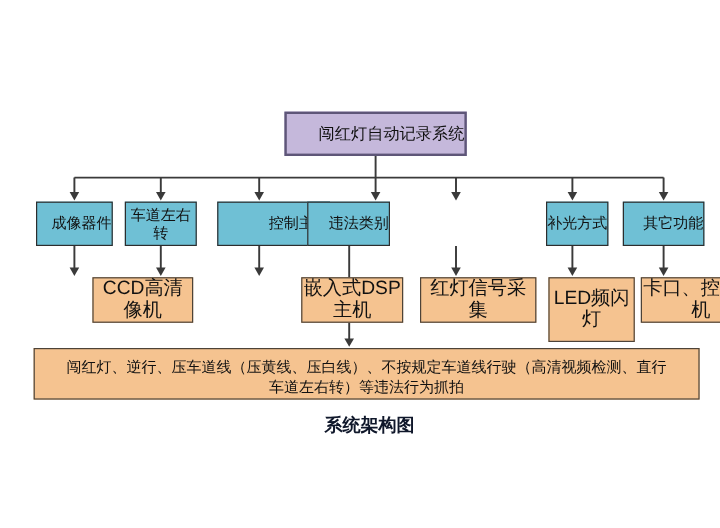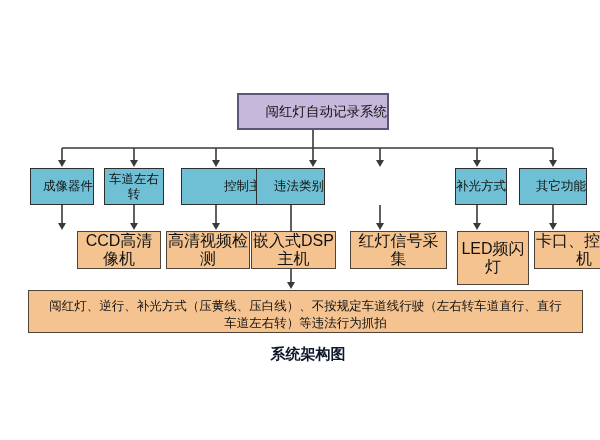--- a/index.html
+++ b/index.html
@@ -93,36 +93,33 @@
   <div class="node node-module" style="left:455px;top:168px;width:52px;height:37px">
     <span>补光方式</span>
   </div>
   <div class="node node-module" style="left:519px;top:168px;width:68px;height:37px">
     <span>其它功能</span>
   </div>
 
   <div class="node node-component" style="left:30px;top:231px;width:84px;height:38px">
     <span>CCD高清像机</span>
   </div>
-  <div class="node node-component" style="left:119px;top:231px;width:84px;height:38px">
-    <span>高清视频检测</span>
-  </div>
   <div class="node node-component" style="left:204px;top:231px;width:85px;height:38px">
     <span>嵌入式DSP主机</span>
   </div>
   <div class="node node-component" style="left:303px;top:231px;width:97px;height:38px">
     <span>红灯信号采集</span>
   </div>
   <div class="node node-component" style="left:410px;top:231px;width:72px;height:54px">
     <span>LED频闪灯</span>
   </div>
   <div class="node node-component" style="left:487px;top:231px;width:100px;height:38px">
     <span>卡口、控制主机</span>
   </div>
 
   <div class="node node-note" style="left:28px;top:290px;width:555px;height:43px">
-    <span>闯红灯、逆行、补光方式（压黄线、压白线）、不按规定车道线行驶（左右转车道直行、直行</span>
+    <span>闯红灯、逆行、压车道线（压黄线、压白线）、不按规定车道线行驶（高清视频检测、直行</span>
     <span>车道左右转）等违法行为抓拍</span>
   </div>
 
   <div class="caption">系统架构图</div>
 
 </div>
 
 </body></html>

